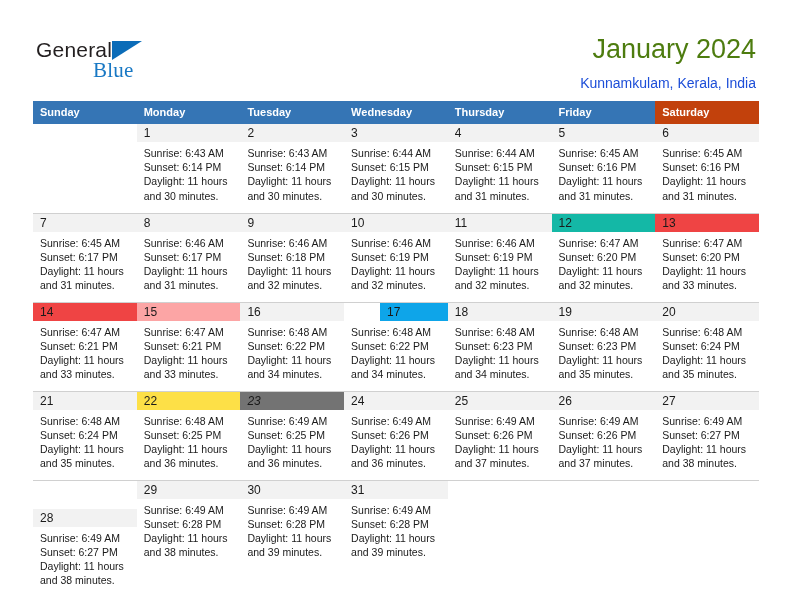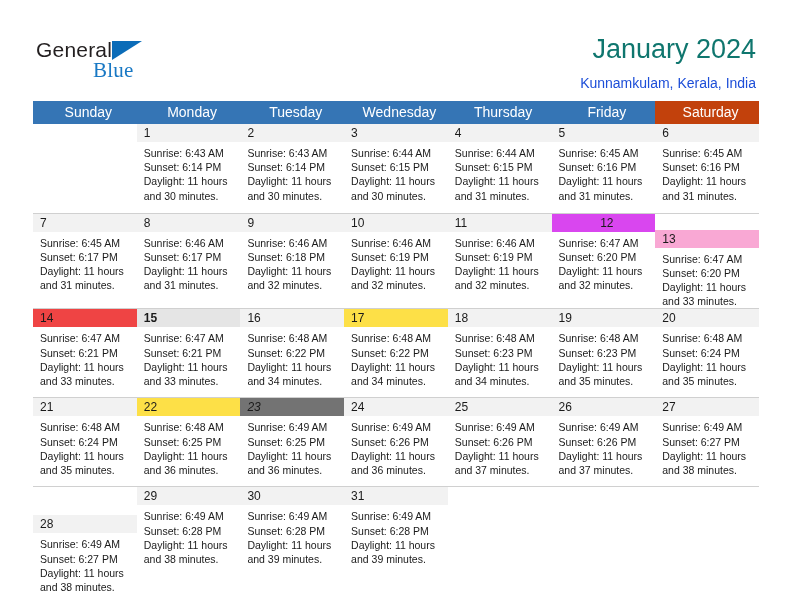--- a/index.html
+++ b/index.html
@@ -66,21 +66,21 @@
 
   .title-block {
     position: absolute;
     right: 36px;
     top: 32px;
     text-align: right;
   }
   .cal-title {
     font-size: 27px;
     font-weight: normal;
-    color: #0f766e;
+    color: #4d7c0f;
     line-height: 34px;
     white-space: nowrap;
   }
   .cal-subtitle {
     margin-top: 8px;
     font-size: 14px;
     font-weight: normal;
     color: #1d4ed8;
     line-height: 18px;
     white-space: nowrap;
@@ -93,23 +93,23 @@
     left: 33px;
     top: 101px;
     width: 726px;
     border-collapse: collapse;
     table-layout: fixed;
   }
 
   .calendar th {
     background: #3575b5;
     color: #ffffff;
-    font-size: 14px;
-    font-weight: normal;
-    text-align: center;
+    font-size: 11px;
+    font-weight: bold;
+    text-align: left;
     padding: 5px 0 5px 7px;
     height: 21px;
     line-height: 13px;
   }
 
   .calendar td {
     vertical-align: top;
     padding: 0;
     width: 103.7px;
     height: 89px;
@@ -272,68 +272,68 @@
           <td>
             <div class="daynum" style="background: rgb(242, 242, 242);">11</div>
             <div class="details">
               <div>Sunrise: 6:46 AM</div>
               <div>Sunset: 6:19 PM</div>
               <div>Daylight: 11 hours</div>
               <div>and 32 minutes.</div>
             </div>
           </td>
           <td>
-            <div class="daynum" style="background: #d946ef; text-align: center;">12</div>
+            <div class="daynum" style="background: #14b8a6;">12</div>
             <div class="details">
               <div>Sunrise: 6:47 AM</div>
               <div>Sunset: 6:20 PM</div>
               <div>Daylight: 11 hours</div>
               <div>and 32 minutes.</div>
             </div>
           </td>
           <td>
-            <div class="daynum" style="background: #f9a8d4; margin-top: 16px;">13</div>
+            <div class="daynum" style="background: #ef4444;">13</div>
             <div class="details">
               <div>Sunrise: 6:47 AM</div>
               <div>Sunset: 6:20 PM</div>
               <div>Daylight: 11 hours</div>
               <div>and 33 minutes.</div>
             </div>
           </td>
         </tr>
         <tr>
           <td>
             <div class="daynum" style="background: #ef4444;">14</div>
             <div class="details">
               <div>Sunrise: 6:47 AM</div>
               <div>Sunset: 6:21 PM</div>
               <div>Daylight: 11 hours</div>
               <div>and 33 minutes.</div>
             </div>
           </td>
           <td>
-            <div class="daynum" style="background: #e5e5e5; font-weight: bold;">15</div>
+            <div class="daynum" style="background: #fca5a5;">15</div>
             <div class="details">
               <div>Sunrise: 6:47 AM</div>
               <div>Sunset: 6:21 PM</div>
               <div>Daylight: 11 hours</div>
               <div>and 33 minutes.</div>
             </div>
           </td>
           <td>
             <div class="daynum" style="background: rgb(242, 242, 242);">16</div>
             <div class="details">
               <div>Sunrise: 6:48 AM</div>
               <div>Sunset: 6:22 PM</div>
               <div>Daylight: 11 hours</div>
               <div>and 34 minutes.</div>
             </div>
           </td>
           <td>
-            <div class="daynum" style="background: #fde047;">17</div>
+            <div class="daynum" style="background: #0ea5e9; margin-left: 36px;">17</div>
             <div class="details">
               <div>Sunrise: 6:48 AM</div>
               <div>Sunset: 6:22 PM</div>
               <div>Daylight: 11 hours</div>
               <div>and 34 minutes.</div>
             </div>
           </td>
           <td>
             <div class="daynum" style="background: rgb(242, 242, 242);">18</div>
             <div class="details">

